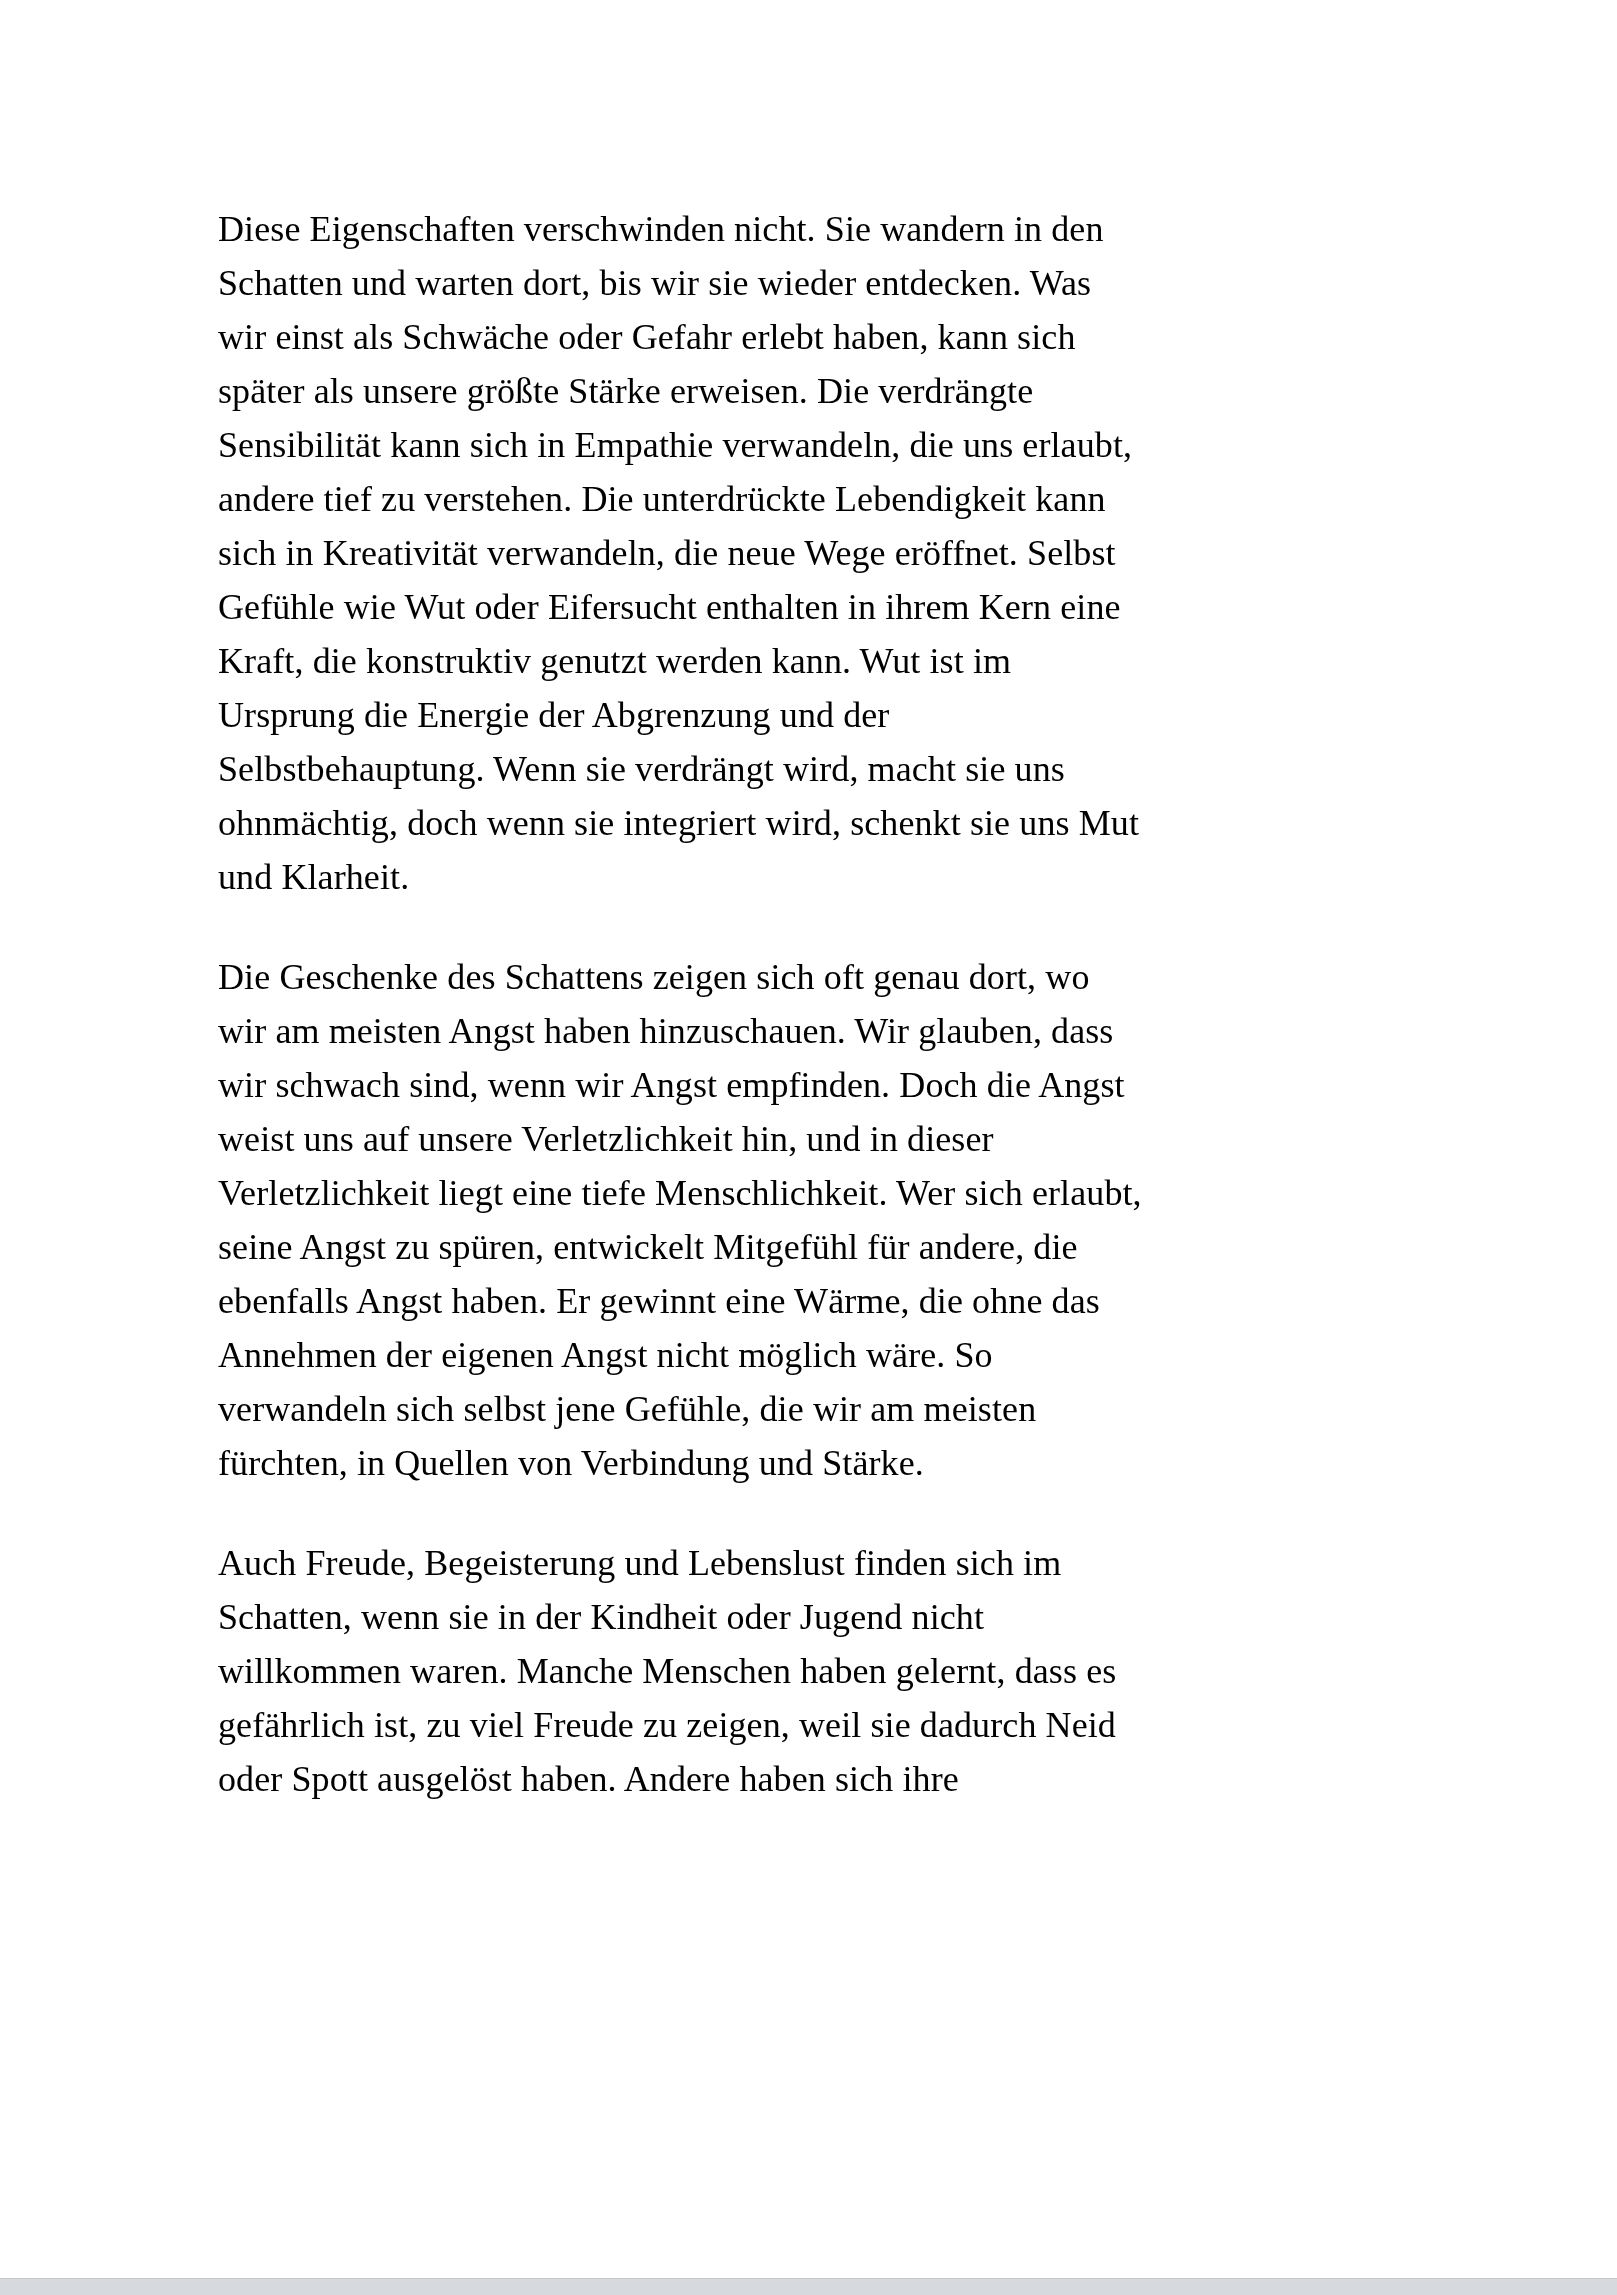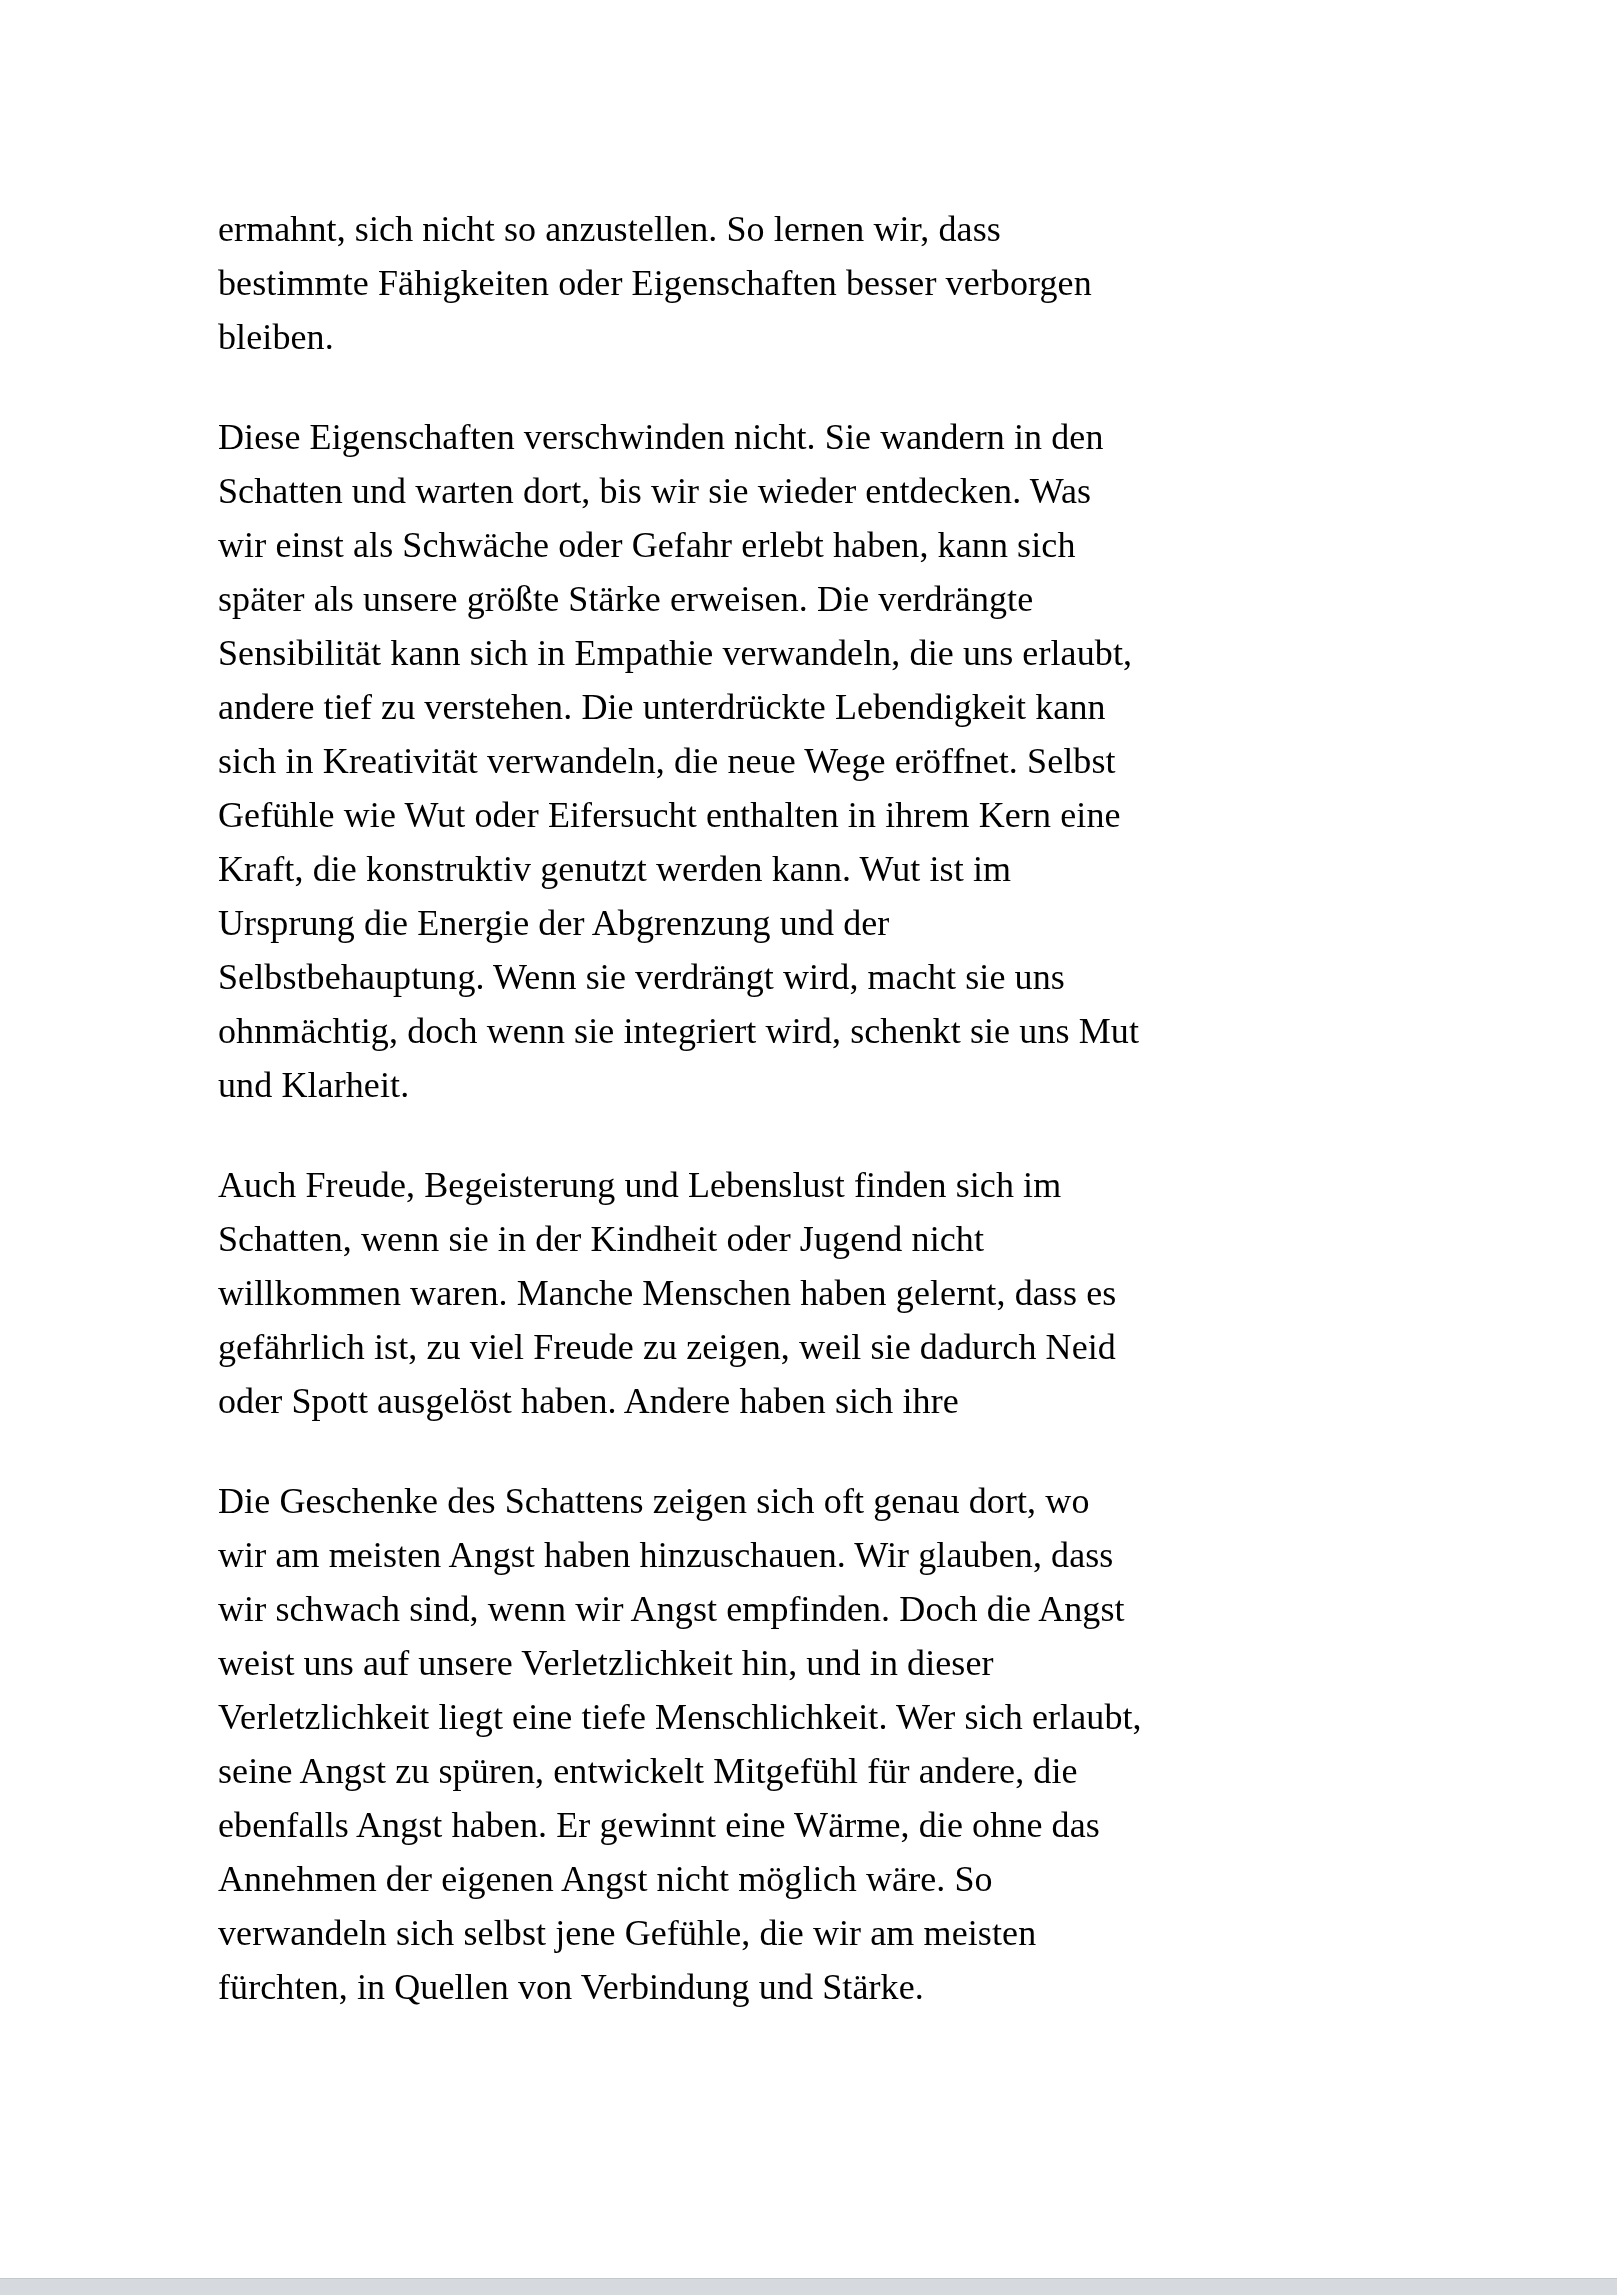--- a/index.html
+++ b/index.html
@@ -39,47 +39,44 @@
     height: 17.5px;
     background: var(--bottom_bar, #d6d9dd);
     border-top: 1.3px solid var(--bottom_bar_border, #c3c6ca);
     box-sizing: border-box;
   }
 </style>
 </head>
 <body>
 
 <main class="document-page">
-  <p>ermahnt, sich nicht so anzustellen. So lernen wir, dass
-bestimmte Fähigkeiten oder Eigenschaften besser verborgen
-bleiben.</p>
   <p>Diese Eigenschaften verschwinden nicht. Sie wandern in den
 Schatten und warten dort, bis wir sie wieder entdecken. Was
 wir einst als Schwäche oder Gefahr erlebt haben, kann sich
 später als unsere größte Stärke erweisen. Die verdrängte
 Sensibilität kann sich in Empathie verwandeln, die uns erlaubt,
 andere tief zu verstehen. Die unterdrückte Lebendigkeit kann
 sich in Kreativität verwandeln, die neue Wege eröffnet. Selbst
 Gefühle wie Wut oder Eifersucht enthalten in ihrem Kern eine
 Kraft, die konstruktiv genutzt werden kann. Wut ist im
 Ursprung die Energie der Abgrenzung und der
 Selbstbehauptung. Wenn sie verdrängt wird, macht sie uns
 ohnmächtig, doch wenn sie integriert wird, schenkt sie uns Mut
 und Klarheit.</p>
-  <p>Auch Freude, Begeisterung und Lebenslust finden sich im
-Schatten, wenn sie in der Kindheit oder Jugend nicht
-willkommen waren. Manche Menschen haben gelernt, dass es
-gefährlich ist, zu viel Freude zu zeigen, weil sie dadurch Neid
-oder Spott ausgelöst haben. Andere haben sich ihre</p>
   <p>Die Geschenke des Schattens zeigen sich oft genau dort, wo
 wir am meisten Angst haben hinzuschauen. Wir glauben, dass
 wir schwach sind, wenn wir Angst empfinden. Doch die Angst
 weist uns auf unsere Verletzlichkeit hin, und in dieser
 Verletzlichkeit liegt eine tiefe Menschlichkeit. Wer sich erlaubt,
 seine Angst zu spüren, entwickelt Mitgefühl für andere, die
 ebenfalls Angst haben. Er gewinnt eine Wärme, die ohne das
 Annehmen der eigenen Angst nicht möglich wäre. So
 verwandeln sich selbst jene Gefühle, die wir am meisten
 fürchten, in Quellen von Verbindung und Stärke.</p>
+  <p>Auch Freude, Begeisterung und Lebenslust finden sich im
+Schatten, wenn sie in der Kindheit oder Jugend nicht
+willkommen waren. Manche Menschen haben gelernt, dass es
+gefährlich ist, zu viel Freude zu zeigen, weil sie dadurch Neid
+oder Spott ausgelöst haben. Andere haben sich ihre</p>
 </main>
 
 <div class="window-bottom-edge"></div>
 
 
 </body></html>

